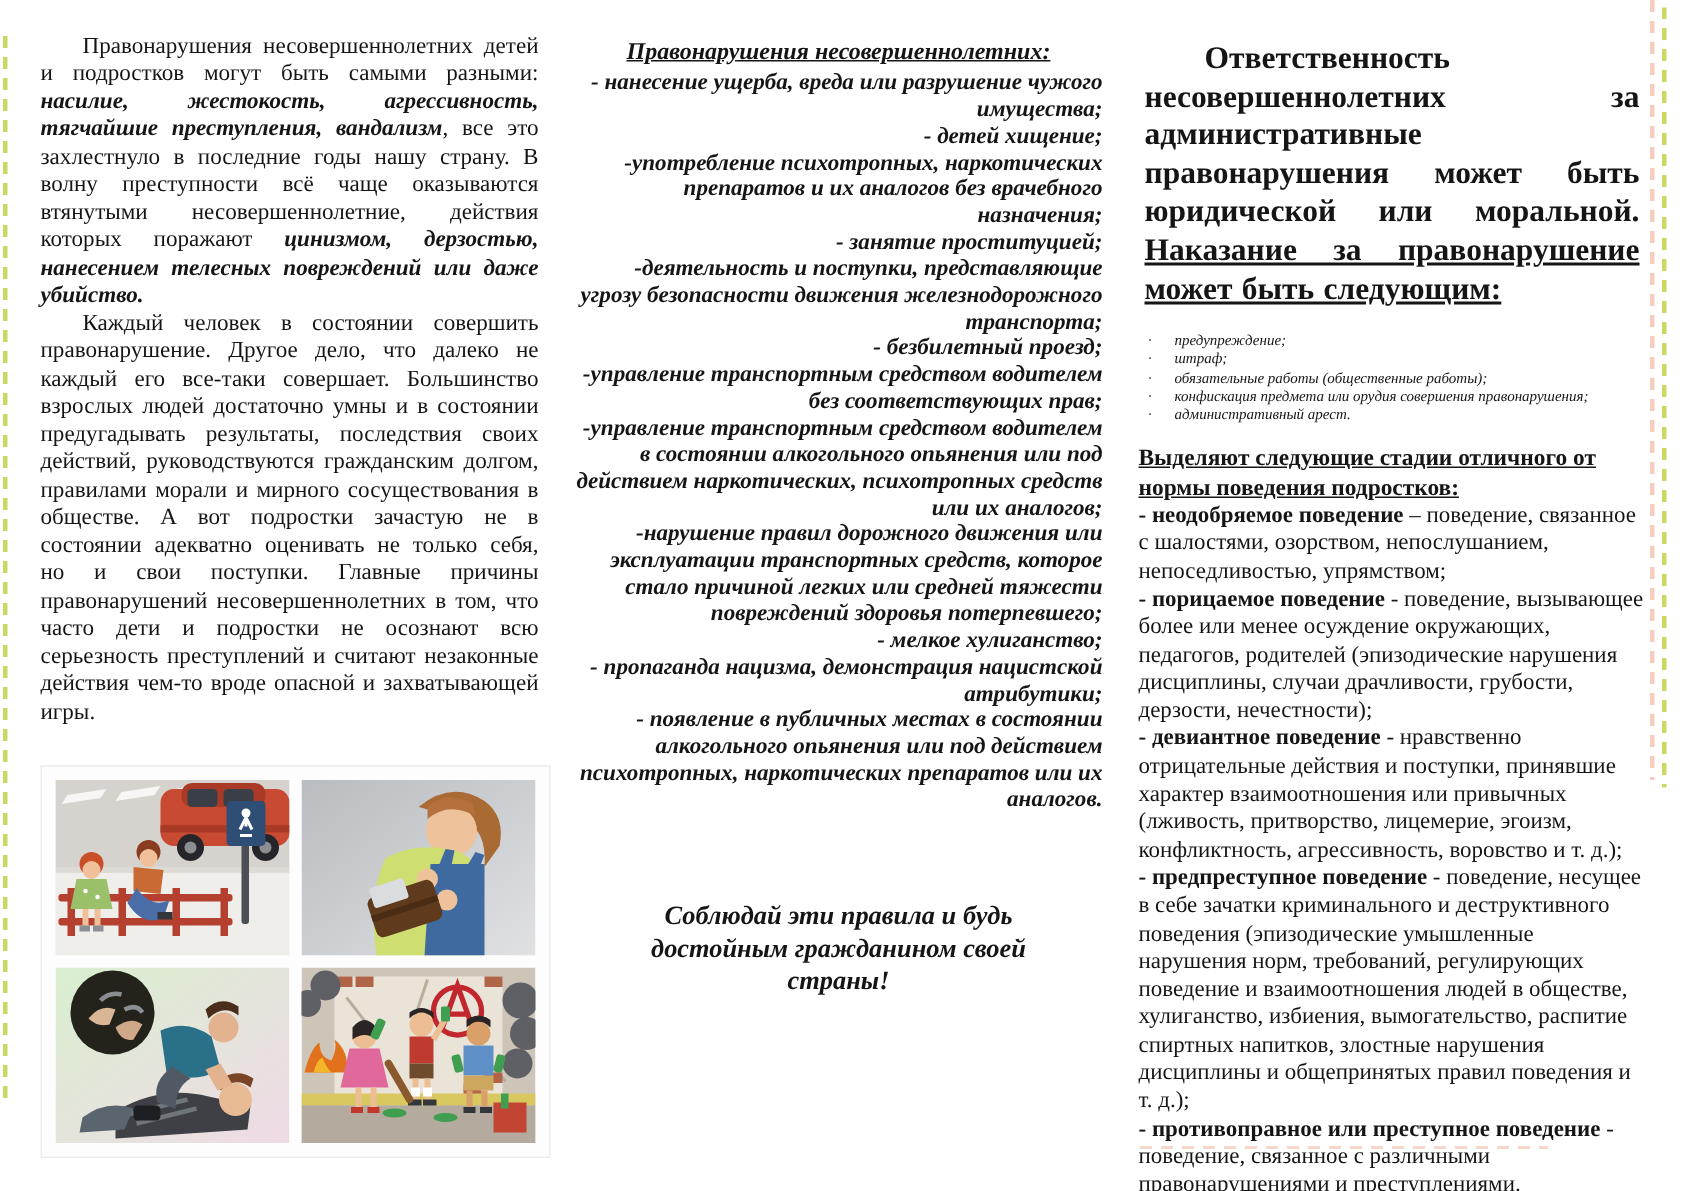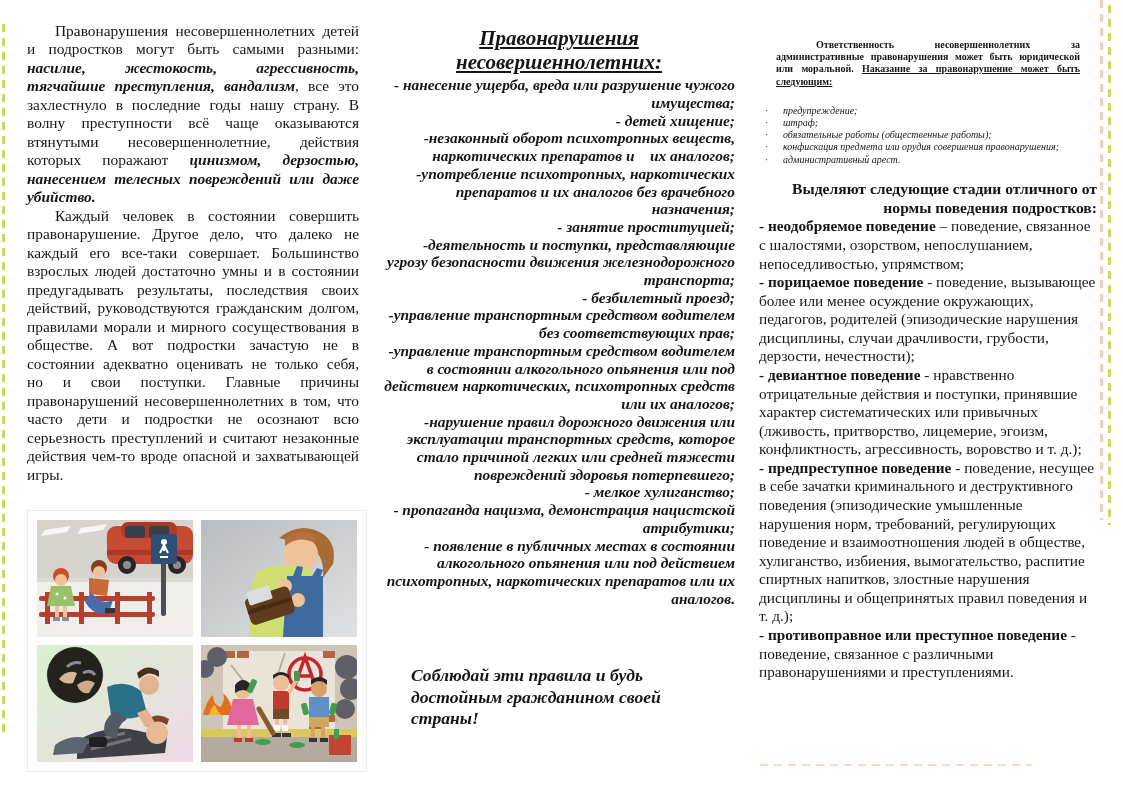--- a/index.html
+++ b/index.html
@@ -52,56 +52,58 @@
     width:320px;
   }
   .img-grid svg{display:block;width:156px;height:117px;background:#fff;}
 
   
   .m-heading{
     margin:4px 0 2px 0;
     text-align:center;
     font-weight:700;font-style:italic;
     text-decoration:underline;
-    font-size:21px;line-height:1.15;
+    font-size:16px;line-height:1.15;
   }
   .m-item{
     font-weight:700;font-style:italic;
     font-size:15.4px;line-height:1.15;
     white-space:pre-wrap;
     text-align:right;
   }
   .m-slogan{
     margin-top:58px;
+    text-align:center;
     font-weight:700;font-style:italic;
     font-size:17.6px;line-height:1.22;
     padding:0 28px;
   }
 
   
   .r-intro{
-    margin:17px;
+    margin:4px;
     font-weight:700;
-    font-size:10px;line-height:1.22;
+    font-size:21px;line-height:1.22;
     text-align:justify;text-indent:40px;
     word-spacing:1px;
   }
   .pen-list{margin:17px 0 13px 0;}
   .pen-item{
     font-style:italic;
     font-size:10px;line-height:1.22;
   }
   .pen-bullet{
     display:inline-block;width:24px;padding-left:6px;
     font-style:normal;color:#333;box-sizing:border-box;
   }
   .r-stages-heading{
     margin:2px 0 0 0;
-    text-align:right;
+    text-align:left;
     font-weight:700;
+    text-decoration:underline;
     font-size:15.6px;line-height:1.24;
   }
   .stage{
     font-size:15.3px;line-height:1.215;
     text-align:left;
   }
   .stage-lead{font-weight:700;}
 </style>
 </head>
 <body>
@@ -306,21 +308,20 @@
         </svg>
 
       </div>
     </div>
 
     <div class="col">
       <h3 class="m-heading">Правонарушения несовершеннолетних:</h3>
       <div>
         <div class="m-item">- нанесение ущерба, вреда или разрушение чужого имущества;</div>
         <div class="m-item">- детей хищение;</div>
-        <div class="m-item">-незаконный оборот психотропных веществ, наркотических препаратов и    их аналогов;</div>
         <div class="m-item">-употребление психотропных, наркотических препаратов и их аналогов без врачебного назначения;</div>
         <div class="m-item">- занятие проституцией;</div>
         <div class="m-item">-деятельность и поступки, представляющие угрозу безопасности движения железнодорожного транспорта;</div>
         <div class="m-item">- безбилетный проезд;</div>
         <div class="m-item">-управление транспортным средством водителем без соответствующих прав;</div>
         <div class="m-item">-управление транспортным средством водителем в состоянии алкогольного опьянения или под действием наркотических, психотропных средств или их аналогов;</div>
         <div class="m-item">-нарушение правил дорожного движения или эксплуатации транспортных средств, которое стало причиной легких или средней тяжести повреждений здоровья потерпевшего;</div>
         <div class="m-item">- мелкое хулиганство;</div>
         <div class="m-item">- пропаганда нацизма, демонстрация нацистской атрибутики;</div>
         <div class="m-item">        - появление в публичных местах в состоянии алкогольного опьянения или под действием психотропных, наркотических препаратов или их аналогов.</div>
@@ -337,20 +338,20 @@
         <div class="pen-item"><span class="pen-bullet">·</span><span>обязательные работы (общественные работы);</span></div>
         <div class="pen-item"><span class="pen-bullet">·</span><span>конфискация предмета или орудия совершения правонарушения;</span></div>
         <div class="pen-item"><span class="pen-bullet">·</span><span>административный арест.</span></div>
       </div>
 
       <h3 class="r-stages-heading">Выделяют следующие стадии отличного от нормы поведения подростков:</h3>
 
       <div>
         <div class="stage"><span class="stage-lead">- неодобряемое поведение</span><span> – поведение, связанное с шалостями, озорством, непослушанием, непоседливостью, упрямством;</span></div>
         <div class="stage"><span class="stage-lead">- порицаемое поведение</span><span> - поведение, вызывающее более или менее осуждение окружающих, педагогов, родителей (эпизодические нарушения дисциплины, случаи драчливости, грубости, дерзости, нечестности);</span></div>
-        <div class="stage"><span class="stage-lead">- девиантное поведение</span><span> - нравственно отрицательные действия и поступки, принявшие характер систематических или привычных (лживость, притворство, лицемерие, эгоизм, конфликтность, агрессивность, воровство и т. д.);</span></div>
+        <div class="stage"><span class="stage-lead">- девиантное поведение</span><span> - нравственно отрицательные действия и поступки, принявшие характер взаимоотношения или привычных (лживость, притворство, лицемерие, эгоизм, конфликтность, агрессивность, воровство и т. д.);</span></div>
         <div class="stage"><span class="stage-lead">- предпреступное поведение</span><span> - поведение, несущее в себе зачатки криминального и деструктивного поведения (эпизодические умышленные нарушения норм, требований, регулирующих поведение и взаимоотношения людей в обществе, хулиганство, избиения, вымогательство, распитие спиртных напитков, злостные нарушения дисциплины и общепринятых правил поведения и т. д.);</span></div>
         <div class="stage"><span class="stage-lead">- противоправное или преступное поведение</span><span> - поведение, связанное с различными правонарушениями и преступлениями.</span></div>
       </div>
     </div>
 
   </div>
 </div>
 
 </body></html>

